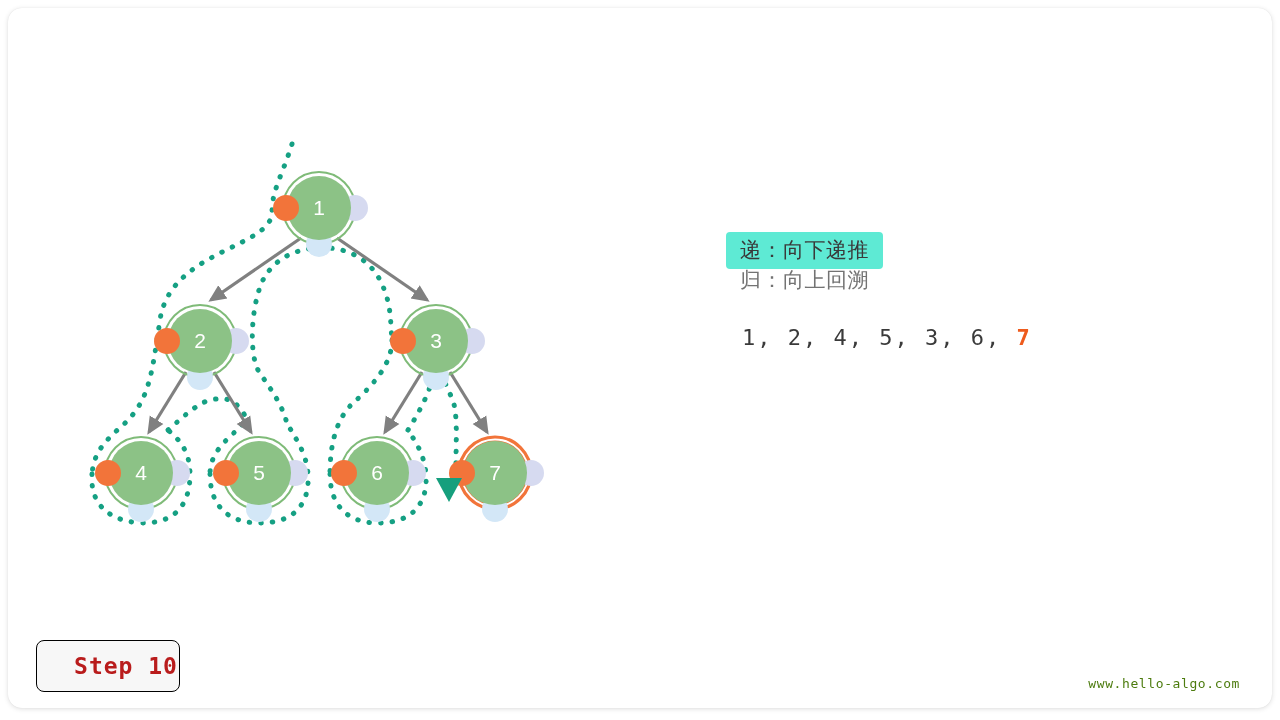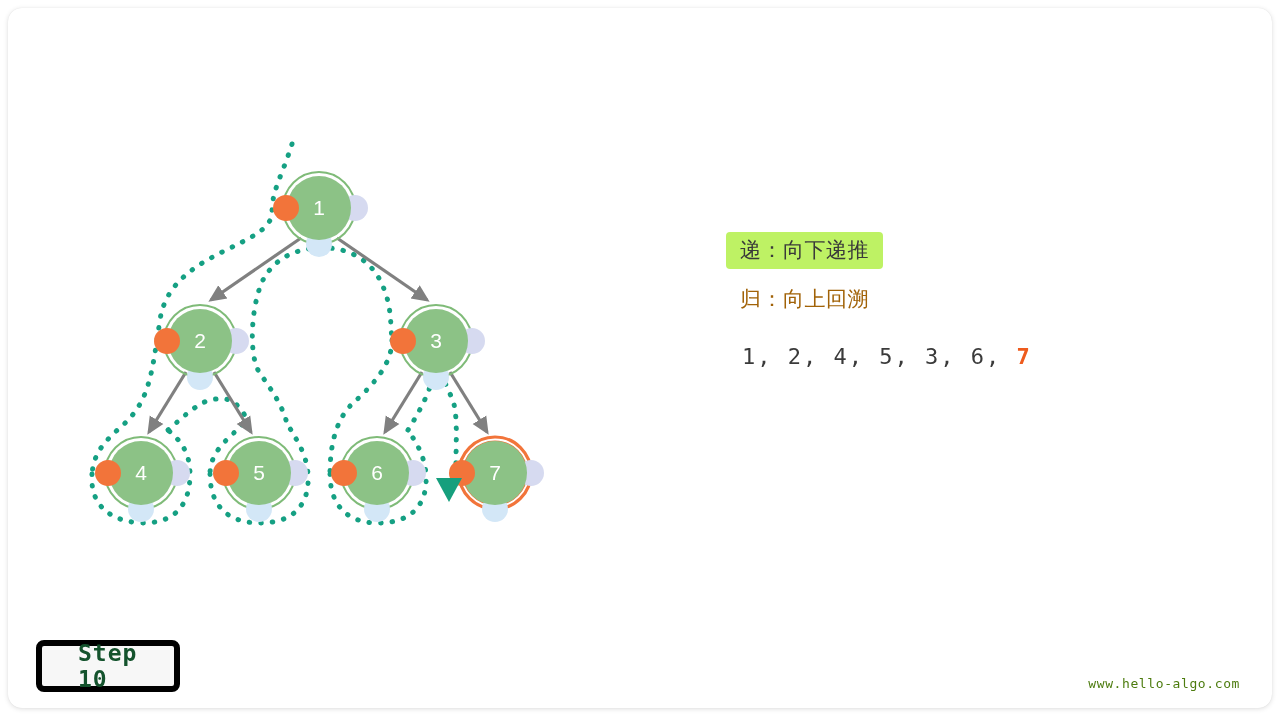--- a/index.html
+++ b/index.html
@@ -34,34 +34,33 @@
     height: 720px;
   }
   .panel {
     position: absolute;
     left: 726px;
     top: 232px;
     width: 420px;
   }
   .line-di {
     display: inline-block;
-    background: #bef264;
+    background: #5eead4;
     border-radius: 4px;
     padding: 7px 14px 9px 14px;
     font-size: 21px;
     color: #3a3a3a;
     letter-spacing: 0.5px;
     line-height: 1;
     white-space: nowrap;
   }
   .line-gui {
-    margin-top: 19px;
     padding-left: 14px;
     font-size: 21px;
-    color: #a16207;
+    color: #737373;
     letter-spacing: 0.5px;
     line-height: 1;
     white-space: nowrap;
   }
   .order-title {
     margin-top: 51px;
     padding-left: 14px;
     font-size: 21px;
     line-height: 1;
     white-space: nowrap;
@@ -95,24 +94,24 @@
     color: #ee5b1d;
     font-weight: bold;
   }
   .step-badge {
     position: absolute;
     left: 36px;
     top: 640px;
     width: 144px;
     height: 52px;
     box-sizing: border-box;
-    border: 6px solid #000000;
+    border: 1px solid #000000;
     border-radius: 8px;
     background: #f7f7f7;
-    color: #14532d;
+    color: #b91c1c;
     font-family: "DejaVu Sans Mono", "Liberation Mono", monospace;
     font-size: 23px;
     font-weight: bold;
     letter-spacing: 1px;
     display: flex;
     align-items: center;
     justify-content: center;
     padding-left: 36px;
   }
   .watermark {

